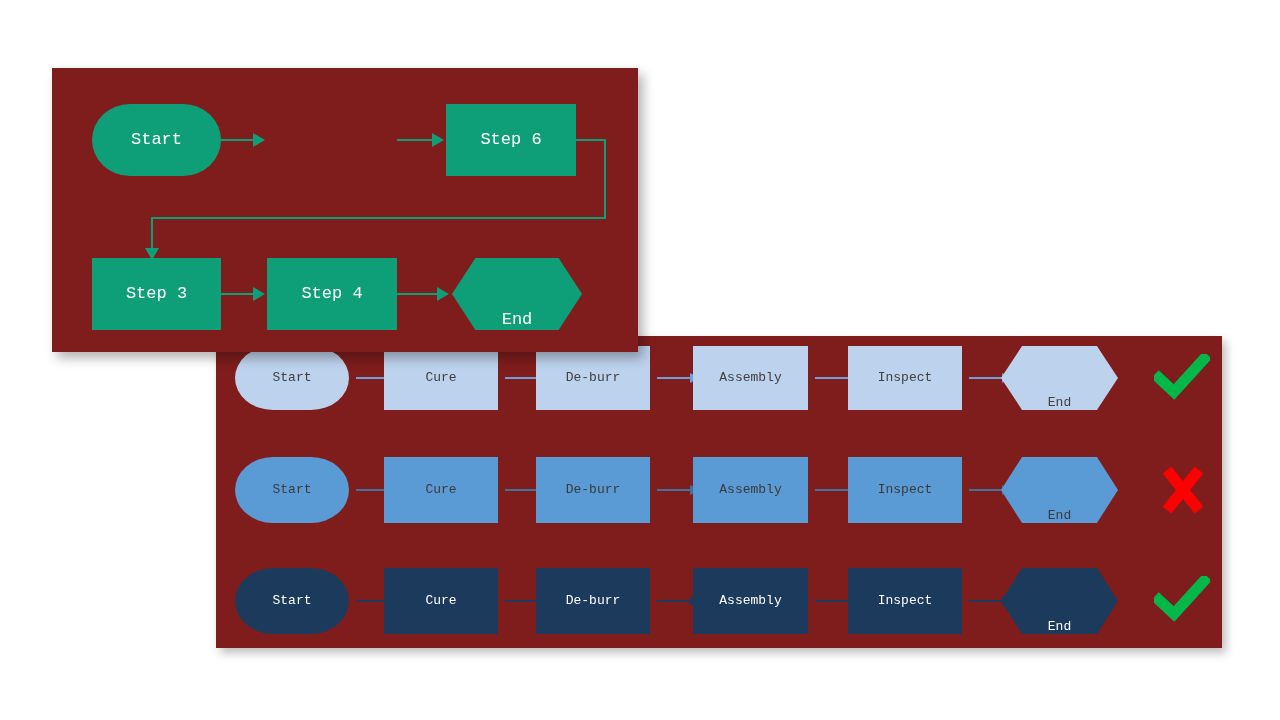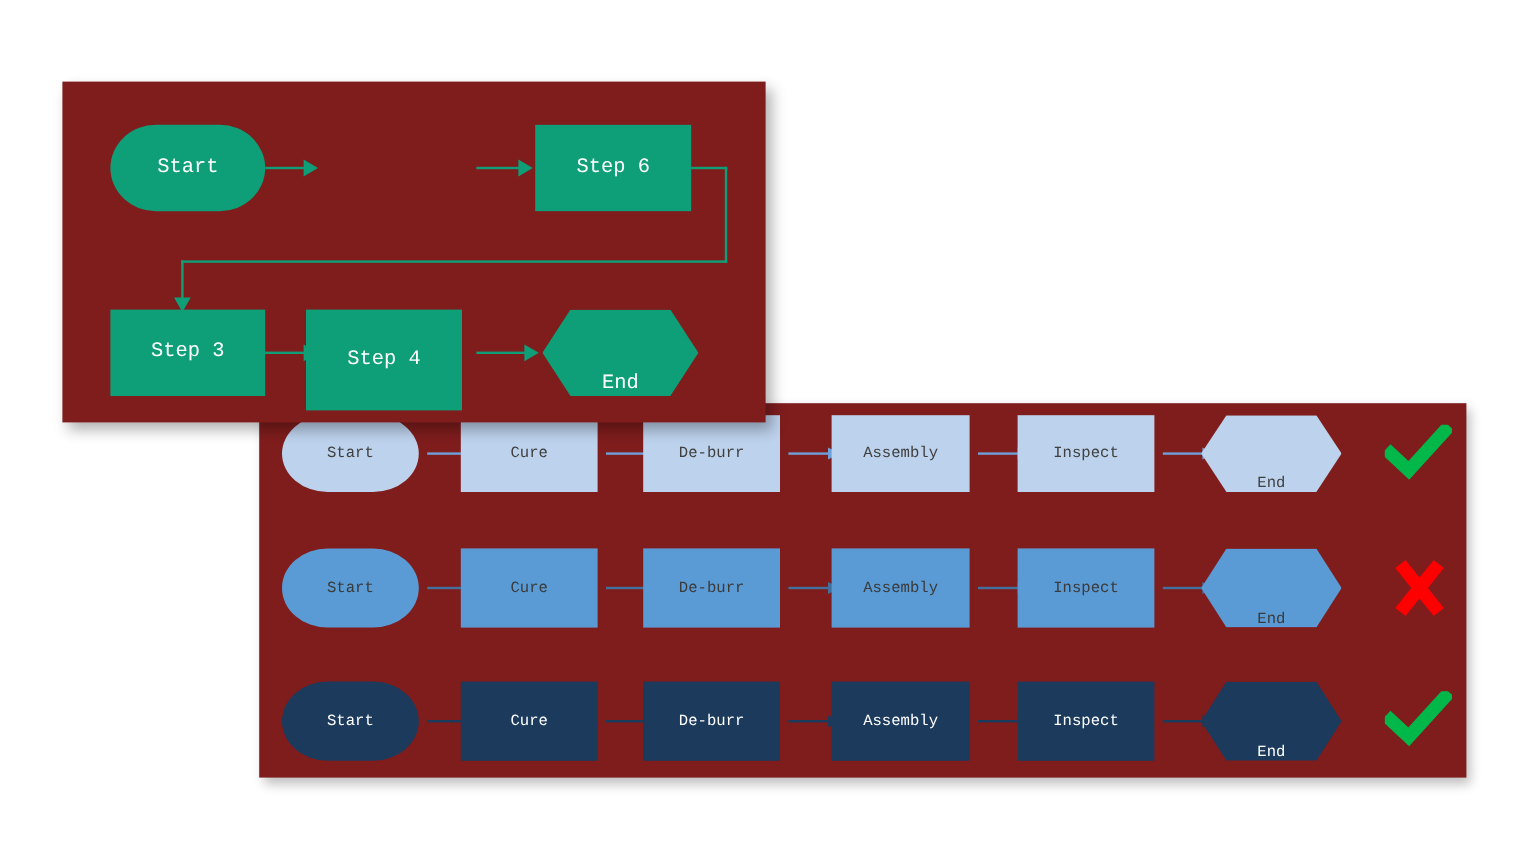--- a/index.html
+++ b/index.html
@@ -247,21 +247,21 @@
 
 
     <div class="node shape-process g-fill g-text" style="left:394px; top:36px; width:130px; height:72px;">
       <span class="node-label">Step 6</span>
     </div>
 
     <div class="node shape-process g-fill g-text" style="left:40px; top:190px; width:129px; height:72px;">
       <span class="node-label">Step 3</span>
     </div>
 
-    <div class="node shape-process g-fill g-text" style="left:203px; top:190px; width:130px; height:84px;">
+    <div class="node shape-process g-fill g-text" style="left:215px; top:190px; width:130px; height:72px;">
       <span class="node-label">Step 4</span>
     </div>
 
     <div class="node shape-hexagon g-fill g-text" style="left:400px; top:190px; width:130px; height:72px;">
       <span class="node-label">End</span>
     </div>
 
     <div class="conn conn-h" style="left:169px; top:71px; width:34px;"></div>
     <div class="arrowhead-r" style="left:201px; top:65px;"></div>
 

